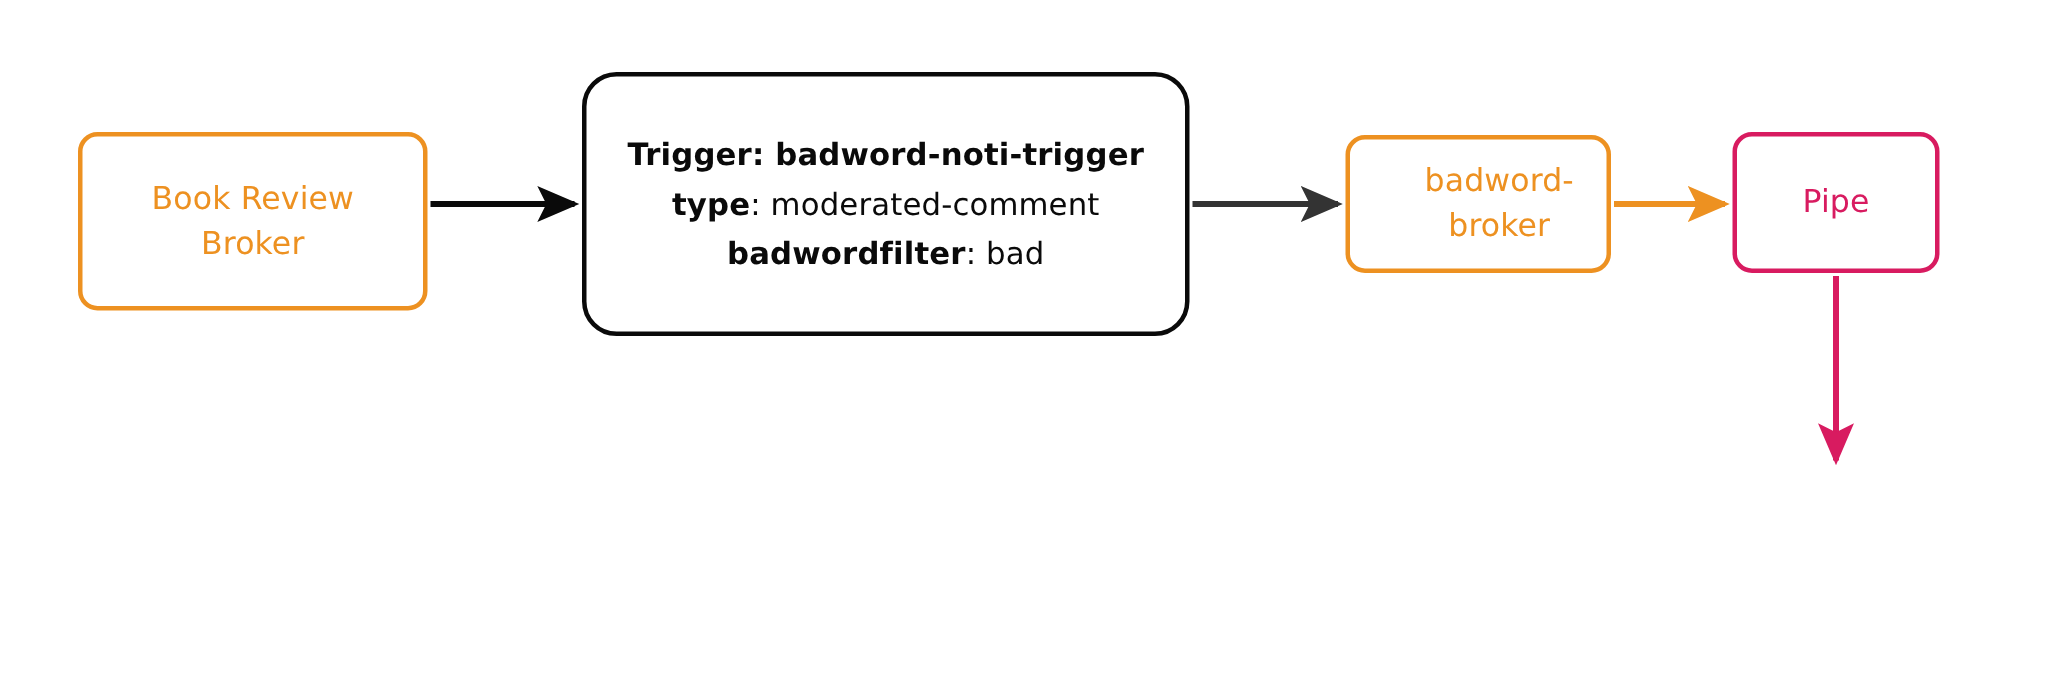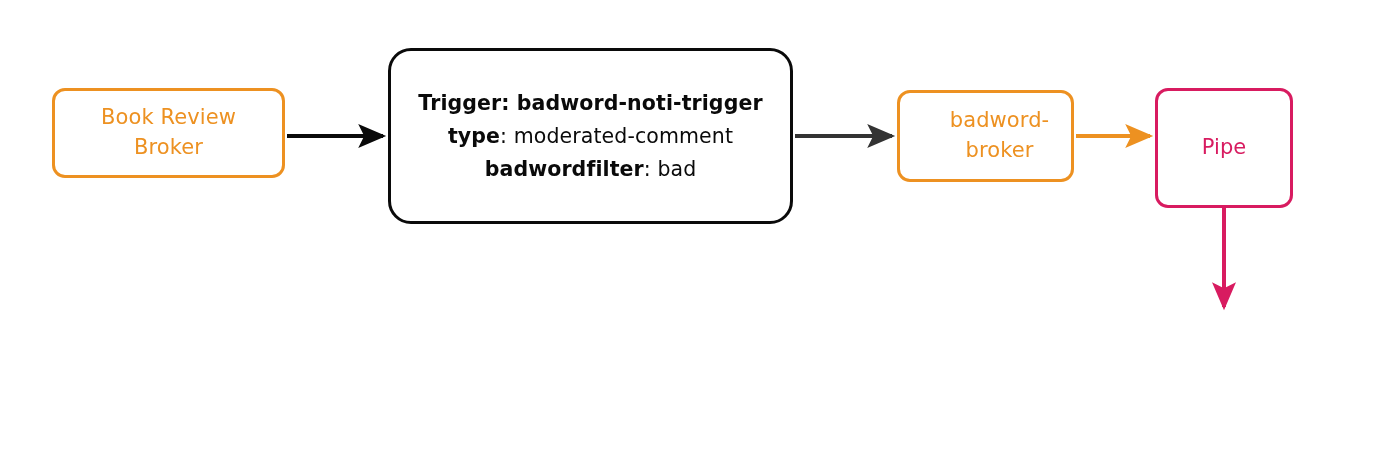--- a/index.html
+++ b/index.html
@@ -55,41 +55,41 @@
   }
   
   .node.crimson {
     border: 3px solid #D81B60;
     border-radius: 13px;
     color: #D81B60;
   }
 
   #node-book-review-broker {
     left: 52px;  top: 88px;
-    width: 233px; height: 90px;
+    width: 233px; height: 119px;
     font-size: 21px;
   }
   #node-trigger {
     left: 388px; top: 48px;
     width: 405px; height: 176px;
     font-size: 20.5px;
   }
   #node-trigger .node-label { line-height: 33px; }
   #node-trigger .k { font-weight: bold; }
   #node-trigger .v { font-weight: normal; }
 
   #node-badword-broker {
     left: 897px; top: 90px;
     width: 177px; height: 92px;
     font-size: 21px;
     padding-left: 28px;
   }
   #node-pipe {
     left: 1155px; top: 88px;
-    width: 138px; height: 120px;
+    width: 138px; height: 94px;
     font-size: 21px;
   }
   #node-slack-sink {
     left: 1117px; top: 312px;
     width: 216px; height: 98px;
     font-size: 21px;
   }
 </style>
 </head>
 <body>

